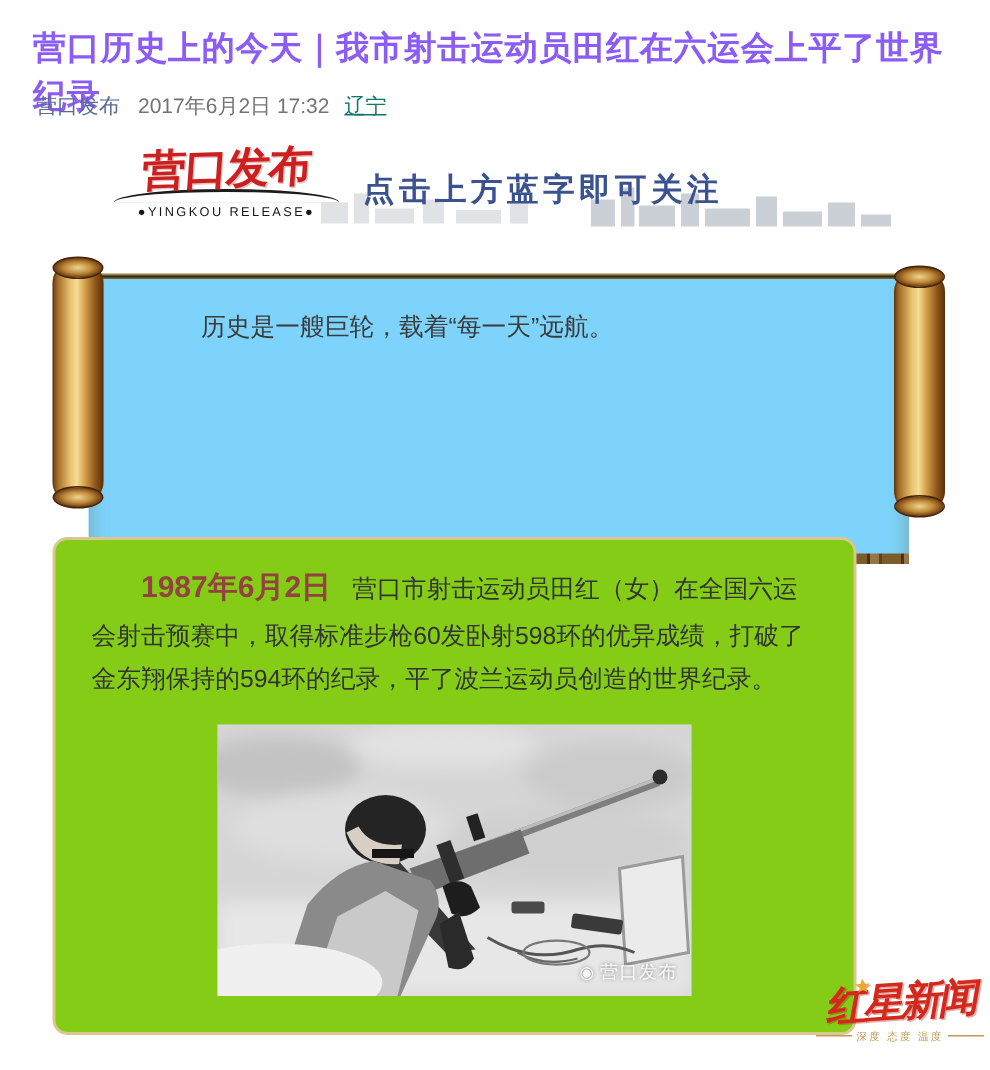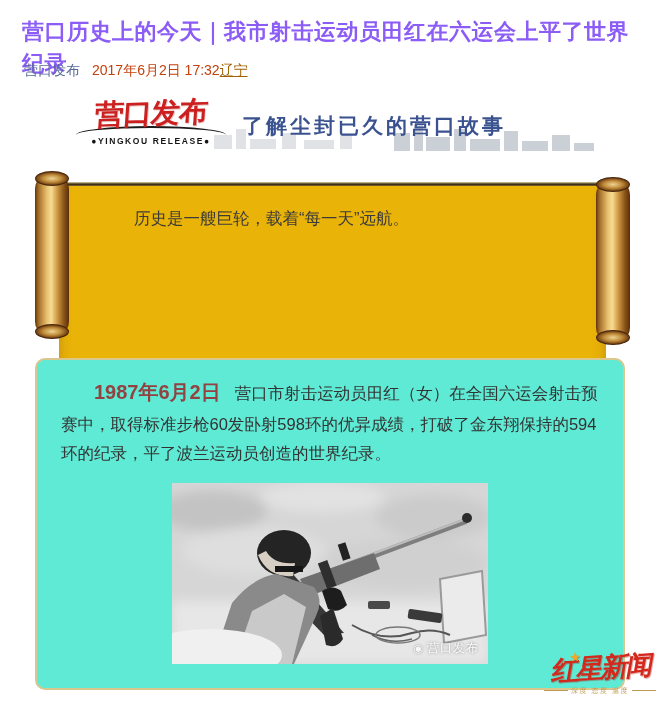--- a/index.html
+++ b/index.html
@@ -5,61 +5,61 @@
   * { margin:0; padding:0; box-sizing:border-box; }
   html,body { background:#fff; }
   body { font-family:"Liberation Sans","DejaVu Sans",sans-serif; }
   .page { position:relative; width:660px; height:713px; background:#fff; overflow:hidden; margin:0 auto; }
 
   
   .title { position:absolute; left:22px; top:16px; width:622px;
            font-size:22px; font-weight:700; color:#8b5cf6; line-height:1.45; letter-spacing:.5px; }
   .byline { position:absolute; left:24px; top:62px; font-size:14px; white-space:nowrap; }
   .byline .author { color:#576b95; margin-right:12px; cursor:pointer; }
-  .byline .date   { color:#c2410c; }
-  .byline .loc    { color:#a16207;text-decoration:underline; }
+  .byline .date   { color:#737373; margin-right:10px; }
+  .byline .loc    { color:#0f766e;text-decoration:underline; }
 
   
   .banner { position:absolute; left:64px; top:95px; width:540px; height:66px; background:#fff; overflow:hidden; }
   .banner svg.skyline { position:absolute; inset:0; width:100%; height:100%; }
   .yk-logo { position:absolute; left:8px; top:3px; width:158px; text-align:center; }
   .yk-main { font-size:29px; font-weight:800; color:#cc1f1f; letter-spacing:-1px;
              transform:skewX(-6deg) rotate(-2deg); line-height:1.05;
              text-shadow:1px 1px 0 rgba(160,20,20,.25); }
   .yk-arc  { height:9px; margin:-2px 4px 1px 4px; border-top:2px solid #1c1c1c;
              border-radius:100% 100% 0 0 / 200% 200% 0 0; }
-  .yk-sub  { font-size:8.5px; font-weight:700; color:#151515; letter-spacing:1.6px; white-space:nowrap; }
+  .yk-sub  { font-size:8.5px; font-weight:400; color:#151515; letter-spacing:1.6px; white-space:nowrap; }
   .cta { position:absolute; left:178px; top:17px; font-size:21px; font-weight:700;
          color:#3a5390; letter-spacing:3px; white-space:nowrap; }
 
   
   .scroll { position:absolute; left:35px; top:174px; width:595px; height:172px; }
-  .paper { position:absolute; left:24px; right:24px; top:8px; height:194px; background:#eab308;
+  .paper { position:absolute; left:24px; right:24px; top:8px; height:194px; background:#7dd3fc;
            box-shadow:inset 10px 0 12px -9px rgba(120,80,20,.35), inset -10px 0 12px -9px rgba(120,80,20,.35); }
   .paper .band-top { position:absolute; top:0; left:0; right:0; height:4px;
            background:linear-gradient(180deg,#ead9a6,#2e2410 55%,#8a6a30); }
   .paper .band-bottom { position:absolute; bottom:0; left:0; right:0; height:7px;
            background:repeating-linear-gradient(90deg,#7c5c2a 0 13px,#4a3410 13px 15px,#97744a 15px 21px,#5d4318 21px 23px); }
   .paper .ptxt { padding:22px 38px 0 42px; }
   .paper p { font-size:16.5px; line-height:1.78; color:#3b3b3b; text-indent:2em; }
   .roller { position:absolute; width:34px; height:156px;
             background:linear-gradient(90deg,#6b3a10 0%,#a9732c 12%,#e9c271 35%,#f6dc94 48%,#d9a54e 62%,#8a5418 85%,#5c2f0a 100%);
             border-radius:9px/12px;
             box-shadow:inset 0 0 0 1px rgba(90,50,10,.45), inset 0 14px 0 -12px rgba(60,30,0,.55), inset 0 -14px 0 -12px rgba(60,30,0,.55); }
   .roller::before, .roller::after { content:""; position:absolute; left:0; right:0; height:13px;
             background:radial-gradient(ellipse at center,#eed392 0%,#c08c3a 40%,#6b3a10 72%,#46240a 100%);
             border-radius:50%; border:1px solid #46240a; }
   .roller::before { top:-6px; }
   .roller::after  { bottom:-6px; }
   .roller.left  { left:0;  top:3px; }
   .roller.right { right:0; top:9px; }
 
   
-  .event-box { position:absolute; left:35px; top:358px; width:590px; height:332px;
-               border:2px solid #d9c78e; border-radius:10px; background:#5eead4; }
+  .event-box { position:absolute; left:35px; top:358px; width:536px; height:332px;
+               border:2px solid #d9c78e; border-radius:10px; background:#84cc16; }
   .event-text { padding:15px 24px 0 24px; font-size:16.5px; line-height:1.75; color:#333; text-indent:2em; }
   .event-date { font-size:20px; font-weight:700; color:#944141; margin-right:14px; }
   .photo { position:relative; width:316px; height:181px; margin:15px auto 0; background:#d6d6d6; overflow:hidden;font-family:Liberation Serif, serif; }
   .photo svg { display:block; width:100%; height:100%; }
   .watermark { position:absolute; right:9px; bottom:7px; font-size:12px; color:rgba(255,255,255,.92);
                text-shadow:0 0 3px rgba(0,0,0,.45); letter-spacing:1px; }
   .watermark .wm-badge { font-size:11px; margin-right:3px; }
 
   
   .redstar { position:absolute; left:544px; top:654px; width:112px; z-index:5; text-align:center; }
@@ -101,21 +101,21 @@
         <rect x="458" y="46" width="26" height="10"></rect>
           <rect x="488" y="40" width="18" height="16"></rect>
         <rect x="510" y="48" width="20" height="8"></rect>
       </g>
     </svg>
     <div class="yk-logo">
       <div class="yk-main">营口发布</div>
       <div class="yk-arc"></div>
       <div class="yk-sub">●YINGKOU RELEASE●</div>
     </div>
-    <div class="cta">了解尘封已久的营口故事</div>
+    <div class="cta">点击上方蓝字即可关注</div>
   </div>
 
   <div class="scroll">
     <div class="paper">
       <div class="band-top"></div>
       <div class="ptxt">
         <p>历史是一艘巨轮，载着“每一天”远航。</p>
       </div>
       <div class="band-bottom"></div>
     </div>

